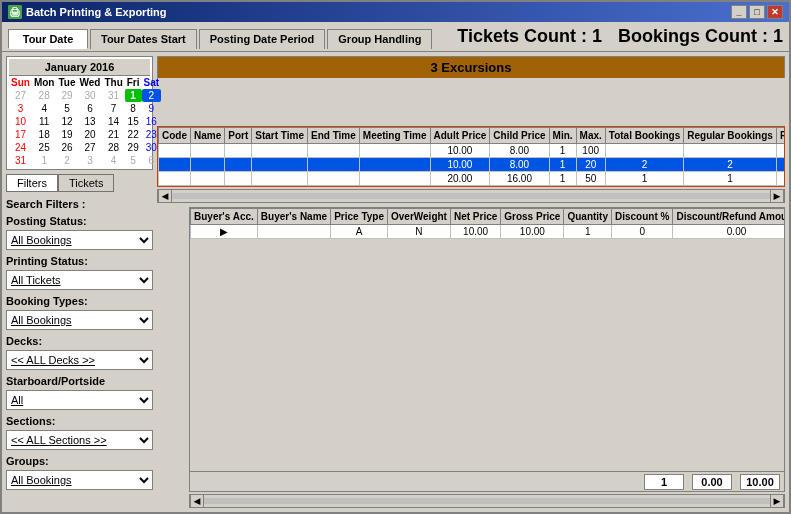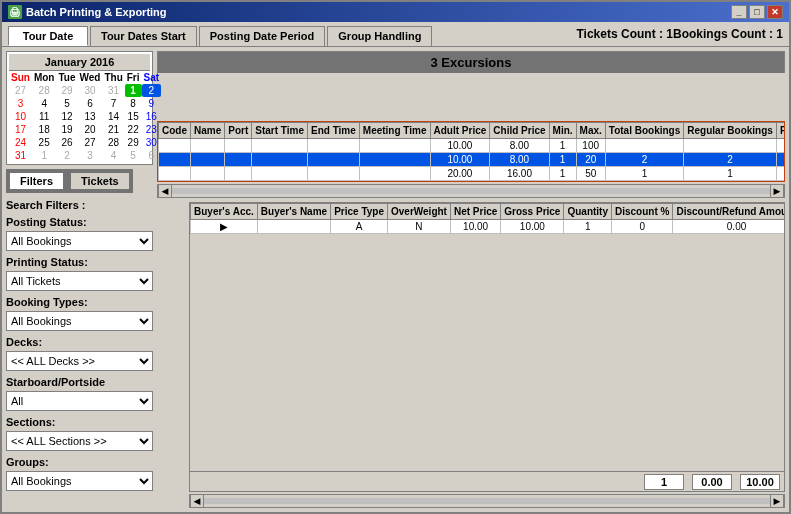--- a/index.html
+++ b/index.html
@@ -86,21 +86,22 @@
       text-align: center;
     }
     .tab.active {
       background: #ffffff;
       border-bottom: 1px solid #ffffff;
     }
     .top-right-info {
       margin-left: auto;
       display: flex;
       align-items: center;
-      font-size: 12px;
+      gap: 16px;
+      font-size: 18px;
       font-weight: bold;
       padding-bottom: 4px;
     }
 
     
     .main-content {
       display: flex;
       flex: 1;
       overflow: hidden;
     }
@@ -162,24 +163,24 @@
     .cal-grid th.sat { color: blue; }
 
     
     .filter-tabs {
       display: flex;
       gap: 0;
     }
     .filter-tab {
       padding: 2px 10px;
       background: #d4d0c8;
-      border: 4px solid #737373;
+      border: 1px solid #737373;
       cursor: pointer;
       font-size: 11px;
-      font-weight: bold;
+      font-weight: normal;
     }
     .filter-tab.active {
       background: white;
     }
 
     .filter-section {
       display: flex;
       flex-direction: column;
       gap: 3px;
       overflow-y: auto;
@@ -190,38 +191,39 @@
       font-weight: bold;
       color: #000;
       margin-top: 2px;
     }
     .filter-select {
       width: 100%;
       height: 20px;
       font-size: 11px;
       border: 1px solid #808080;
       background: white;
+      text-decoration: underline;
     }
 
     
     .right-panel {
       flex: 1;
       display: flex;
       flex-direction: column;
       overflow: hidden;
       padding: 4px 4px 4px 0;
     }
 
     
     .excursions-section {
       flex-shrink: 0;
       margin-bottom: 4px;
     }
     .section-title {
-      background: #737373;
+      background: #a16207;
       text-align: center;
       font-size: 13px;
       font-weight: bold;
       padding: 3px;
       border: 1px solid #808080;
       border-bottom: none;
     }
     .data-table {
       width: 100%;
       border-collapse: collapse;

